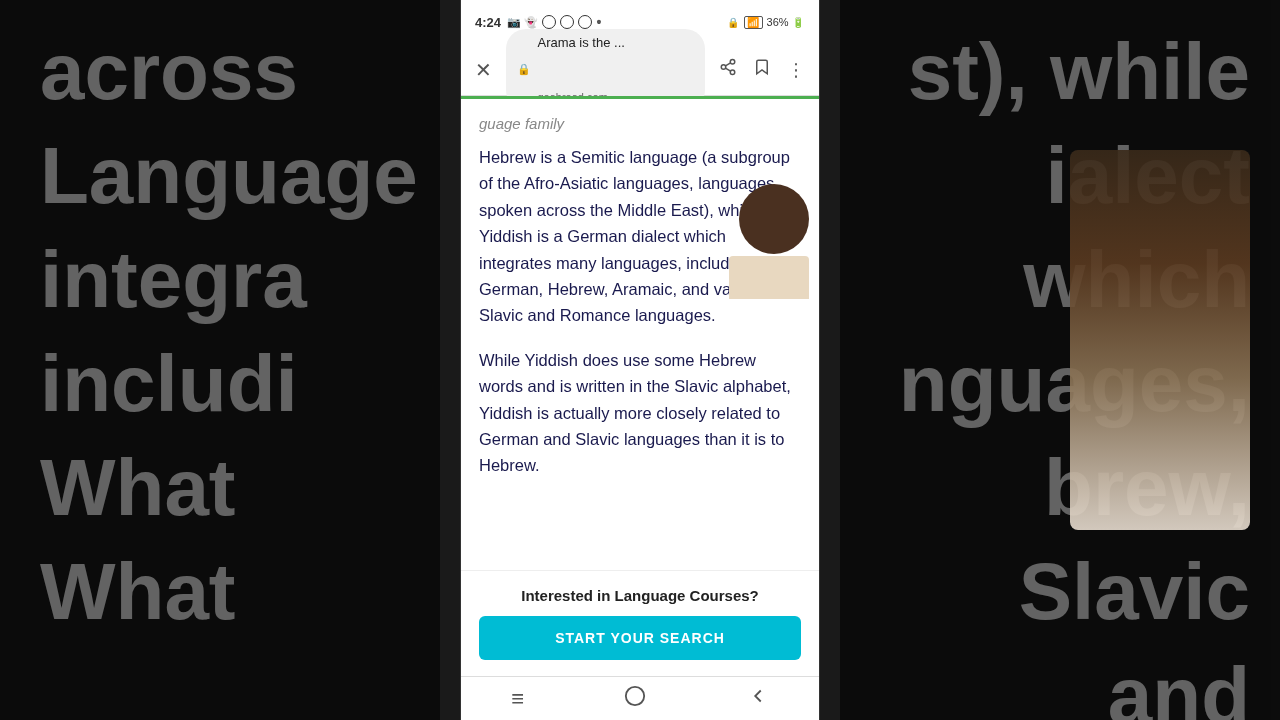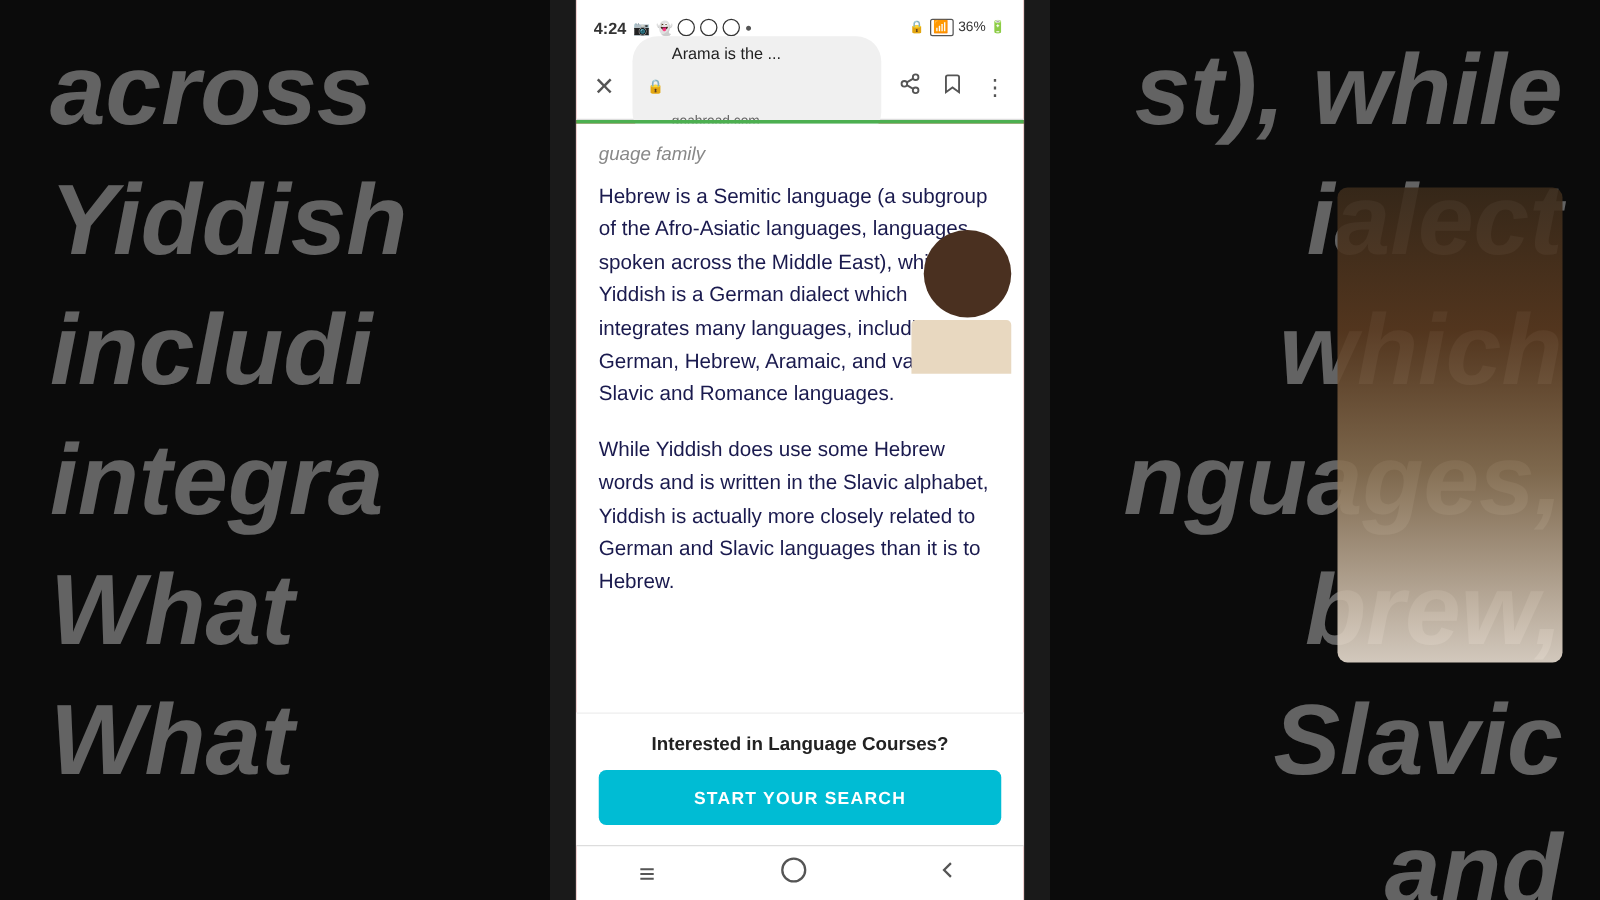--- a/index.html
+++ b/index.html
@@ -16,21 +16,20 @@
     
     .bg-layer {
       position: absolute;
       top: 0; left: 0;
       width: 1280px;
       height: 720px;
       background: #1a1a1a;
       display: flex;
       align-items: center;
       justify-content: center;
-      font-style: italic;
     }
 
     .bg-text-container {
       width: 1280px;
       height: 720px;
       position: relative;
       overflow: hidden;
     }
 
     .bg-text {
@@ -275,23 +274,23 @@
       white-space: nowrap;
     }
   </style>
 </head>
 <body>
 
 <div class="bg-layer">
   <div class="bg-text-container">
     <div class="bg-text">
       <div class="bg-line">across</div>
-      <div class="bg-line">Yiddish</div>
+      <div class="bg-line">Language</div>
+      <div class="bg-line">integra</div>
       <div class="bg-line">includi</div>
-      <div class="bg-line">integra</div>
       <div class="bg-line">What</div>
       <div class="bg-line">What</div>
       <div class="bg-line">&nbsp;</div>
 
     </div>
 
     <div style="position:absolute; top:0; right:0; width:440px; font-size:80px; font-weight:bold; color:rgba(255,255,255,0.85); line-height:1.3; padding:20px 30px; text-align:right;">
       <div>st), while</div>
       <div>ialect which</div>
       <div>nguages,</div>

